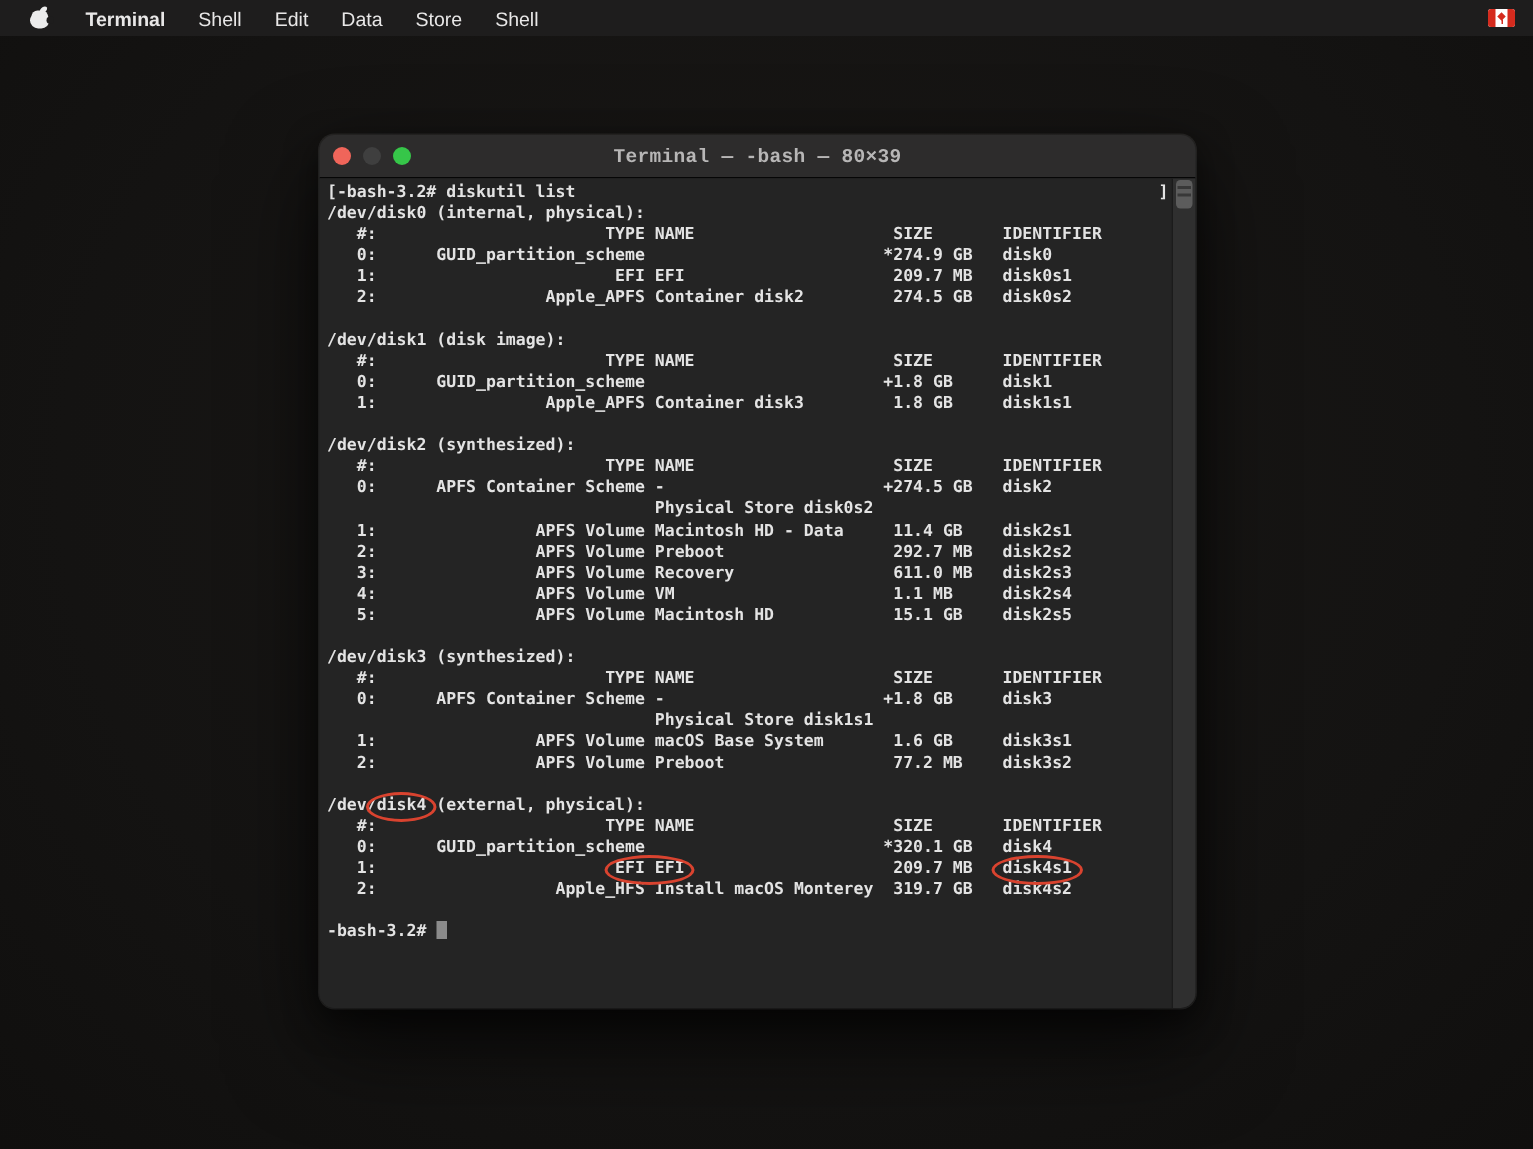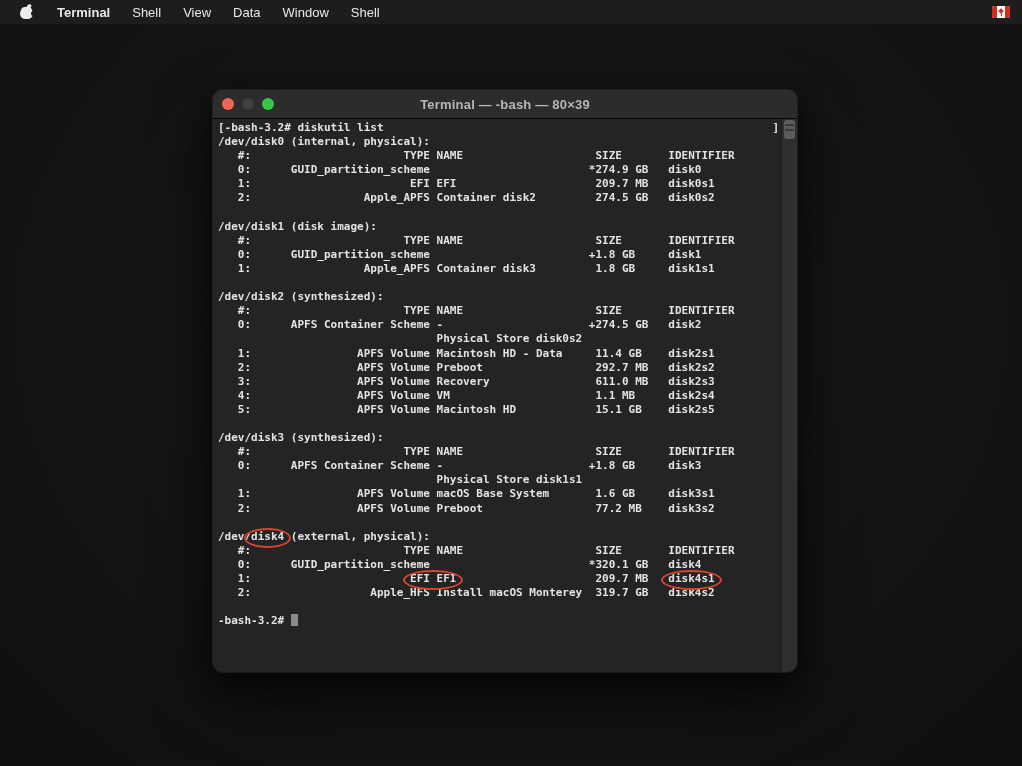--- a/index.html
+++ b/index.html
@@ -20,21 +20,21 @@
   .menu-item.app-name{font-weight:bold;margin-left:23px;}
   .flag{margin-left:auto;margin-right:12px;width:18px;height:12px;border-radius:2px;overflow:hidden;position:relative;background:#fff;flex:0 0 auto;}
   .flag .l,.flag .r{position:absolute;top:0;bottom:0;width:5px;background:#d52b1e;}
   .flag .l{left:0}.flag .r{right:0}
   .flag .leaf{position:absolute;left:7px;top:3px;width:4px;height:4px;background:#d52b1e;transform:rotate(45deg);}
   .flag .stem{position:absolute;left:8.5px;top:7px;width:1px;height:3px;background:#d52b1e;}
 
   
   .window{position:absolute;left:213px;top:90px;width:584px;height:582px;border-radius:10px;
     background:#242424;box-shadow:0 0 0 1px rgba(255,255,255,0.08), 0 25px 60px rgba(0,0,0,0.65), 0 8px 22px rgba(0,0,0,0.5);}
-  .titlebar{position:relative;height:28px;background:#2d2c2c;border-radius:10px 10px 0 0;border-bottom:1px solid #060606;display:flex;align-items:center;}
+  .titlebar{position:relative;height:28px;background:#2d2c2c;border-radius:10px 10px 0 0;border-bottom:1px solid #060606;display:flex;align-items:center;font-family:Liberation Mono, monospace;}
   .lights{display:flex;align-items:center;margin-left:9px;z-index:2;}
   .light{width:12px;height:12px;border-radius:50%;margin-right:8px;}
   .wtitle{position:absolute;left:0;right:0;text-align:center;color:#b7b6b6;font-size:13px;font-weight:bold;letter-spacing:.2px;}
 
   .content{position:absolute;top:29px;left:0;right:0;bottom:0;border-radius:0 0 10px 10px;overflow:hidden;background:#242424;}
   .terminal-text{position:absolute;top:2px;left:5px;right:16px;
     font-family:"DejaVu Sans Mono",monospace;font-size:11px;line-height:14.1px;font-weight:bold;
     color:#e3e3e3;white-space:pre;}
   .t-line{height:14.1px;}
   .cursor{display:inline-block;width:7px;height:12px;vertical-align:-2px;}
@@ -54,23 +54,23 @@
   <div class="menubar">
     <div class="apple">
       <span class="shoulders"></span>
       <span class="body"></span>
       <span class="leaf"></span>
       <span class="bite"></span>
     </div>
     <div class="menu-item app-name">Terminal</div>
     <div class="menu-items">
         <div class="menu-item">Shell</div>
-        <div class="menu-item">View</div>
+        <div class="menu-item">Edit</div>
         <div class="menu-item">Data</div>
-        <div class="menu-item">Window</div>
+        <div class="menu-item">Store</div>
         <div class="menu-item">Shell</div>
       </div>
     <div class="flag">
       <span class="l"></span>
       <span class="r"></span>
       <span class="leaf"></span>
       <span class="stem"></span>
     </div>
   </div>
 

